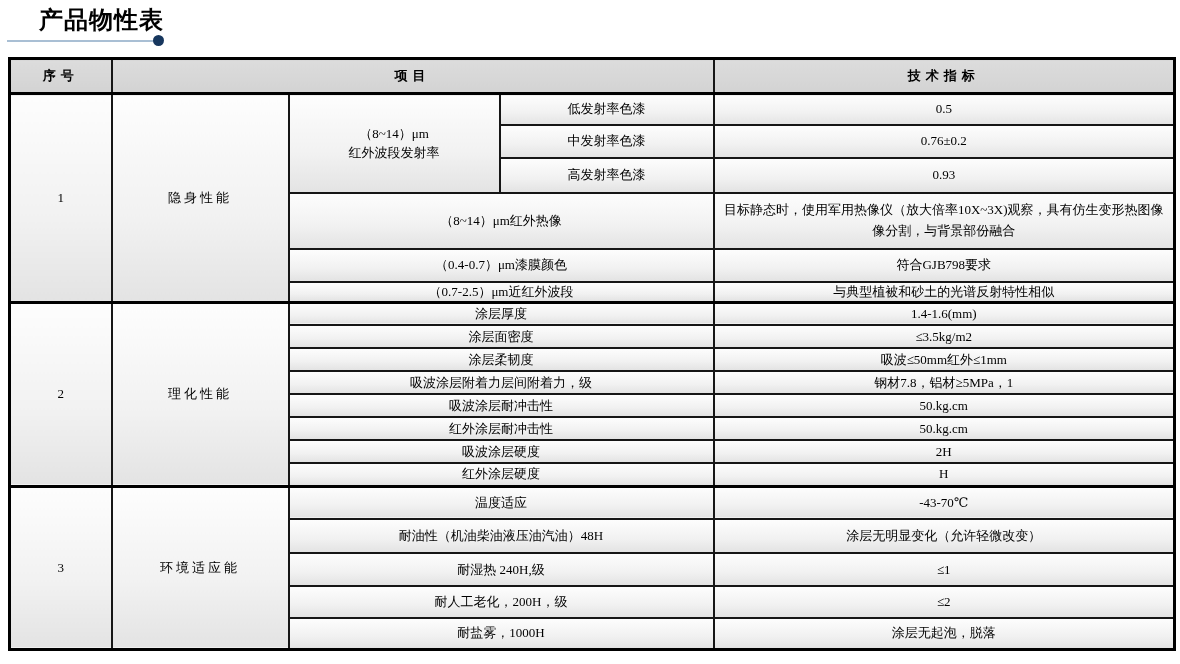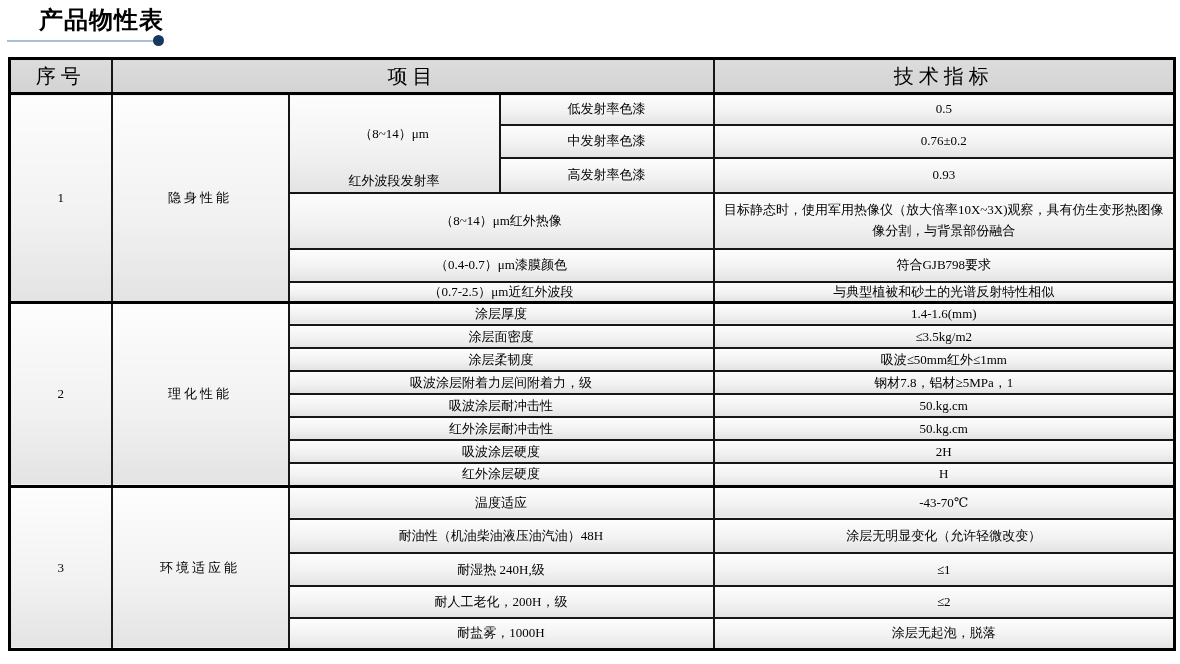--- a/index.html
+++ b/index.html
@@ -25,31 +25,31 @@
     border-collapse:collapse;table-layout:fixed;
     border:3px solid #000;
   }
   .props th,.props td{
     border:2px solid #161616;
     text-align:center;vertical-align:middle;
     padding:0 4px;overflow:hidden;
   }
   .props th{
     background:linear-gradient(180deg,#dcdcdc 0%,#d3d3d3 100%);
-    font-size:20px;font-weight:normal;letter-spacing:5px;
+    font-size:13px;font-weight:bold;letter-spacing:5px;
     border-bottom:3px solid #000;
   }
   .props td{
     background:linear-gradient(180deg,#fdfdfd 0%,#f1f1f1 60%,#e3e3e3 100%);
     font-size:13px;
   }
   tr.sec-start td{border-top:3px solid #000;}
   .c-no{font-size:20px;}
   .c-cat{font-size:18px;letter-spacing:3px;}
-  .c-group span{display:block;line-height:1.5;margin-top:28px;}
+  .c-group span{display:block;line-height:1.5;}
   .c-longspec{font-size:16px;line-height:1.6;padding:0 10px;}
 </style>
 </head>
 <body>
 
 <div class="page-title">产品物性表</div>
 <div class="title-rule"></div>
 <div class="title-dot"></div>
 
 <table class="props">

